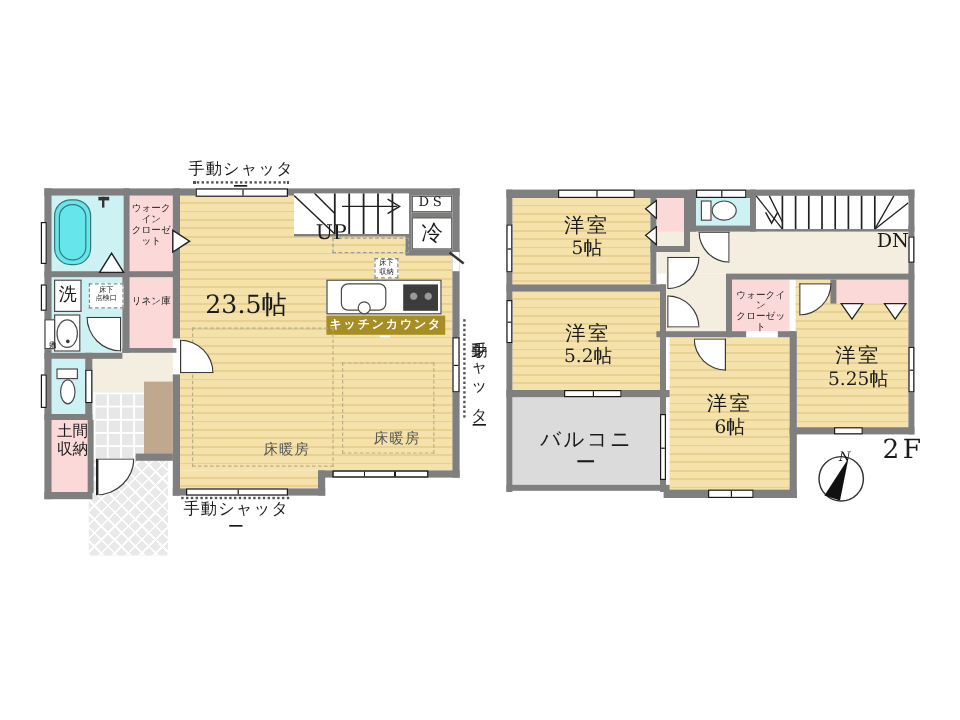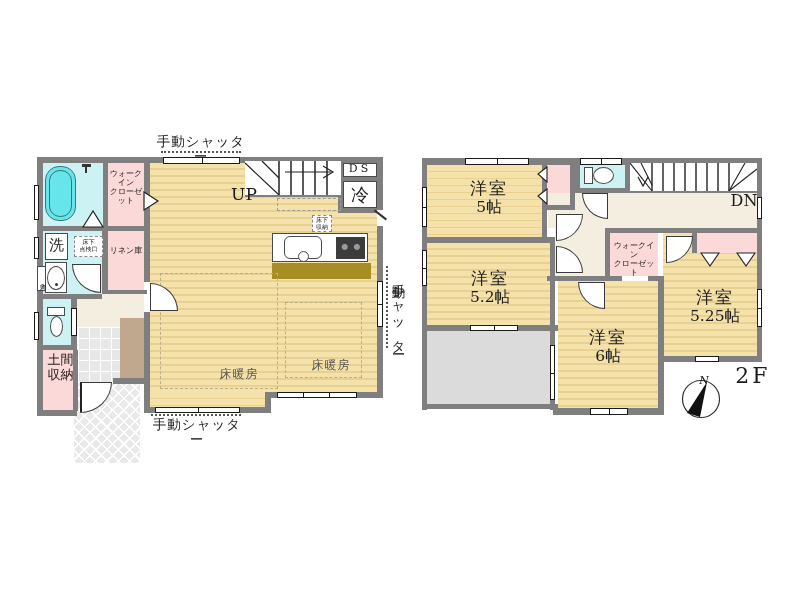--- a/index.html
+++ b/index.html
@@ -83,38 +83,39 @@
       <line x1="34" y1="0" x2="34" y2="34" stroke="#222" stroke-width="1.5"></line>
       <line x1="46" y1="0" x2="46" y2="34" stroke="#222" stroke-width="1.5"></line>
       <line x1="58" y1="0" x2="58" y2="34" stroke="#222" stroke-width="1.5"></line>
       <line x1="70" y1="0" x2="70" y2="34" stroke="#222" stroke-width="1.5"></line>
       <line x1="82" y1="0" x2="82" y2="34" stroke="#222" stroke-width="1.5"></line>
       <line x1="0" y1="2" x2="34" y2="34" stroke="#222" stroke-width="1.2"></line>
       <line x1="17" y1="0" x2="34" y2="17" stroke="#222" stroke-width="1.2"></line>
       <line x1="40" y1="11" x2="86" y2="11" stroke="#222" stroke-width="1.2"></line>
       <polyline points="78,5 88,11 78,17" fill="none" stroke="#222" stroke-width="1.2"></polyline>
     </svg>
-    <div class="lab" style="left:228px;top:185px;width:32px;font-size:17px">UP</div>
+    <div class="lab" style="left:260px;top:185px;width:32px;font-size:17px">UP</div>
     <div class="dash" style="left:277px;top:198px;width:64px;height:13px;border-color:#9a9a9a"></div>
 
     <div class="fix" style="left:343px;top:163px;width:34px;height:14px"></div>
     <div class="lab" style="left:343px;top:163px;width:34px;font-size:11px;letter-spacing:3px">DS</div>
     <div class="fix" style="left:343px;top:181px;width:34px;height:27px"></div>
     <div class="lab" style="left:343px;top:185px;width:34px;font-size:18px">冷</div>
 
     <div class="dashg" style="left:312px;top:215px;width:20px;height:17px"></div>
     <div class="lab" style="left:312px;top:217px;width:20px;font-size:6px">床下
 収納</div>
 
     <div class="fix" style="left:272px;top:233px;width:96px;height:29px"></div>
     <div class="fix" style="left:284px;top:236px;width:38px;height:23px;border-radius:6px"></div>
     <div class="fix" style="left:298px;top:251px;width:11px;height:11px;border-radius:50%"></div>
     <div style="position:absolute;left:336px;top:237px;width:29px;height:22px;background:#3c3c3c;
          background-image:radial-gradient(circle at 30% 45%,#9a9a9a 2.5px,transparent 3.5px),radial-gradient(circle at 72% 45%,#9a9a9a 2.5px,transparent 3.5px)"></div>
     <div class="sans" style="position:absolute;left:272px;top:263px;width:99px;height:16px;background:#a78e24"></div>
+    <div class="lab sans" style="left:272px;top:265px;width:99px;font-size:10px;font-weight:bold;color:#fff;letter-spacing:1.5px">キッチンカウンター</div>
 
     <div class="dash" style="left:160px;top:273px;width:118px;height:116px"></div>
     <div class="lab" style="left:208px;top:368px;width:62px;font-size:12px;color:#555;letter-spacing:1px">床暖房</div>
     <div class="dash" style="left:285px;top:302px;width:77px;height:76px"></div>
     <div class="lab" style="left:300px;top:359px;width:62px;font-size:12px;color:#555;letter-spacing:1px">床暖房</div>
 
     <div style="position:absolute;left:45px;top:166px;width:31px;height:55px;background:#66e6ea;border:1.5px solid #35787c;border-radius:14px;box-sizing:border-box"></div>
     <div style="position:absolute;left:49px;top:170px;width:23px;height:47px;border:1px solid #35787c;border-radius:11px;box-sizing:border-box"></div>
     <div style="position:absolute;left:82px;top:164px;width:9px;height:3px;background:#333"></div>
     <div style="position:absolute;left:85px;top:164px;width:2px;height:9px;background:#333"></div>
@@ -147,20 +148,21 @@
     <div style="position:absolute;left:373px;top:214px;width:15px;height:2px;background:#333;transform:rotate(38deg)"></div>
 
     <div class="win winh" style="left:163px;top:157px;width:77px;height:7px"></div>
     <div class="win winv" style="left:377px;top:281px;width:6px;height:46px"></div>
     <div class="win winh" style="left:155px;top:407px;width:85px;height:6px"></div>
     <div class="win win4" style="left:277px;top:392px;width:80px;height:6px"></div>
     <div class="win" style="left:34px;top:185px;width:5px;height:35px"></div>
     <div class="win" style="left:34px;top:237px;width:5px;height:22px"></div>
     <div class="win" style="left:34px;top:312px;width:5px;height:28px"></div>
 
+    <div class="lab" style="left:159px;top:243px;width:92px;font-size:21px">23.5帖</div>
     <div class="lab" style="left:107px;top:170px;width:38px;font-size:8px">ウォークイン
 クローゼット</div>
     <div class="lab" style="left:107px;top:247px;width:38px;font-size:8px">リネン庫</div>
     <div class="lab" style="left:44px;top:353px;width:33px;font-size:13px">土間
 収納</div>
 
     <div class="lab" style="left:150px;top:134px;width:102px;font-size:13.5px;letter-spacing:1px">手動シャッター</div>
     <div class="doth" style="left:161px;top:151px;width:80px"></div>
     <div class="doth" style="left:151px;top:414px;width:90px"></div>
     <div class="lab" style="left:146px;top:417px;width:102px;font-size:13.5px;letter-spacing:1px">手動シャッター</div>
@@ -261,20 +263,21 @@
     <div class="lab" style="left:457px;top:179px;width:64px;font-size:17px;letter-spacing:2px">洋室</div>
     <div class="lab" style="left:457px;top:199px;width:64px;font-size:15.5px">5帖</div>
     <div class="lab" style="left:445px;top:269px;width:90px;font-size:17px;letter-spacing:2px">洋室</div>
     <div class="lab" style="left:445px;top:289px;width:90px;font-size:15.5px">5.2帖</div>
     <div class="lab" style="left:576px;top:328px;width:64px;font-size:17px;letter-spacing:2px">洋室</div>
     <div class="lab" style="left:576px;top:348px;width:64px;font-size:15.5px">6帖</div>
     <div class="lab" style="left:670px;top:288px;width:90px;font-size:17px;letter-spacing:2px">洋室</div>
     <div class="lab" style="left:670px;top:308px;width:90px;font-size:15.5px">5.25帖</div>
     <div class="lab" style="left:610px;top:242px;width:48px;font-size:8px">ウォークイン
 クローゼット</div>
+    <div class="lab" style="left:442px;top:358px;width:94px;font-size:17px;letter-spacing:2px">バルコニー</div>
 
     <svg style="left:678px;top:372px" width="48" height="48" viewBox="0 0 48 48">
       <circle cx="23" cy="27" r="18.5" fill="#fff" stroke="#333" stroke-width="1.2"></circle>
       <polygon points="29,10 9,41 22,45" fill="#111"></polygon>
       <text x="26" y="12" font-size="11" font-style="italic" font-family="DejaVu Serif, serif" text-anchor="middle" fill="#111">N</text>
     </svg>
     <div class="lab" style="left:722px;top:364px;width:62px;font-size:22px;letter-spacing:3px">2F</div>
   </div>
 
 </div>

